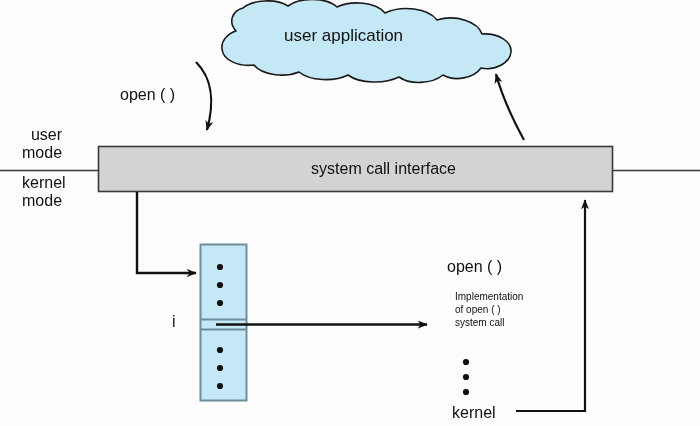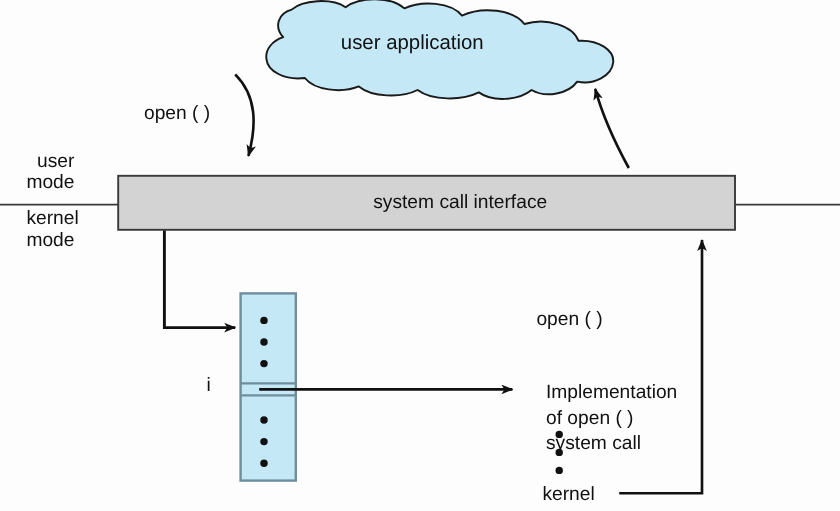--- a/index.html
+++ b/index.html
@@ -65,23 +65,22 @@
     font-size: 16px;
   }
   .lbl-open-right {
     left: 447px;
     top: 258px;
     font-size: 16px;
   }
   .lbl-impl {
     left: 455px;
     top: 290px;
-    font-size: 16px;
+    font-size: 10px;
     line-height: 1.32;
-    margin-top: 27px;
   }
   .lbl-return {
     left: 452px;
     top: 404px;
     font-size: 16px;
   }
 </style>
 </head>
 <body>
 

